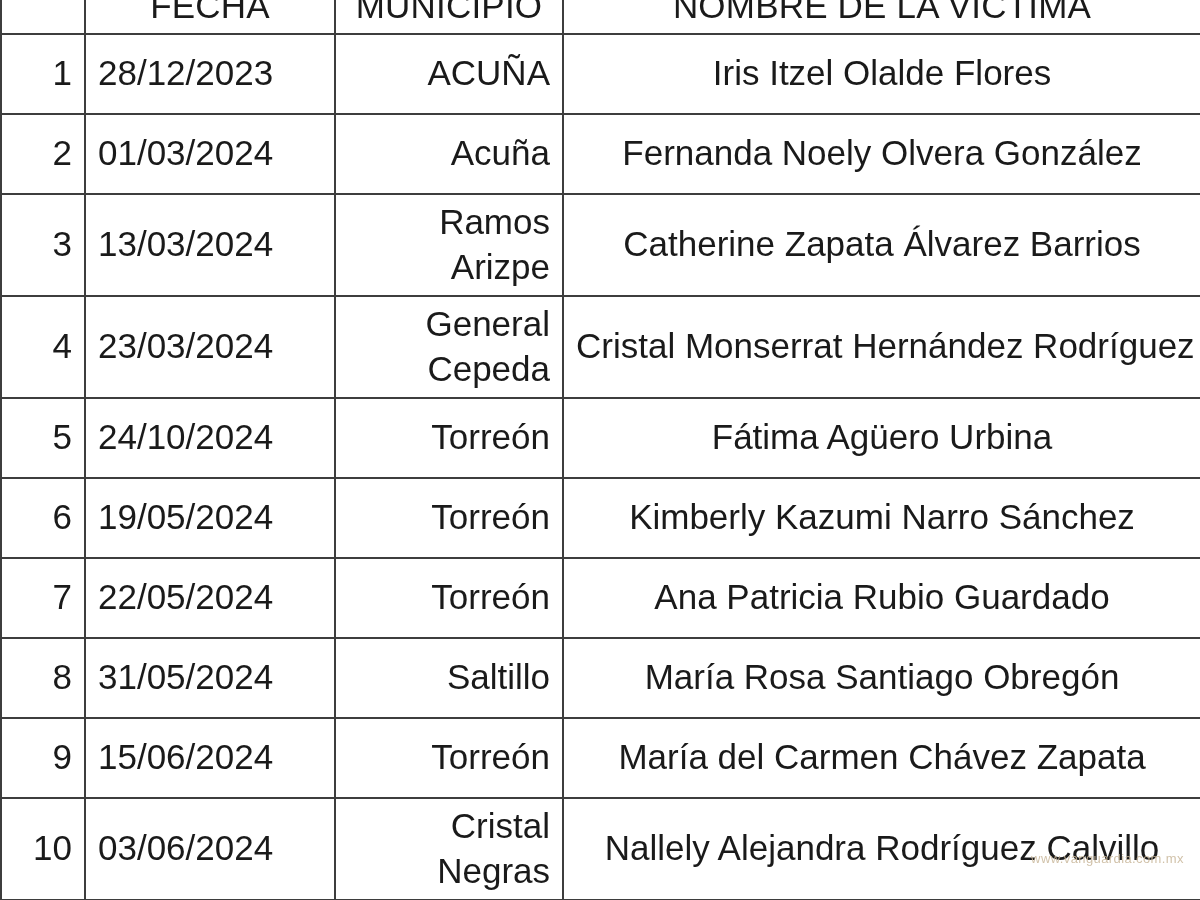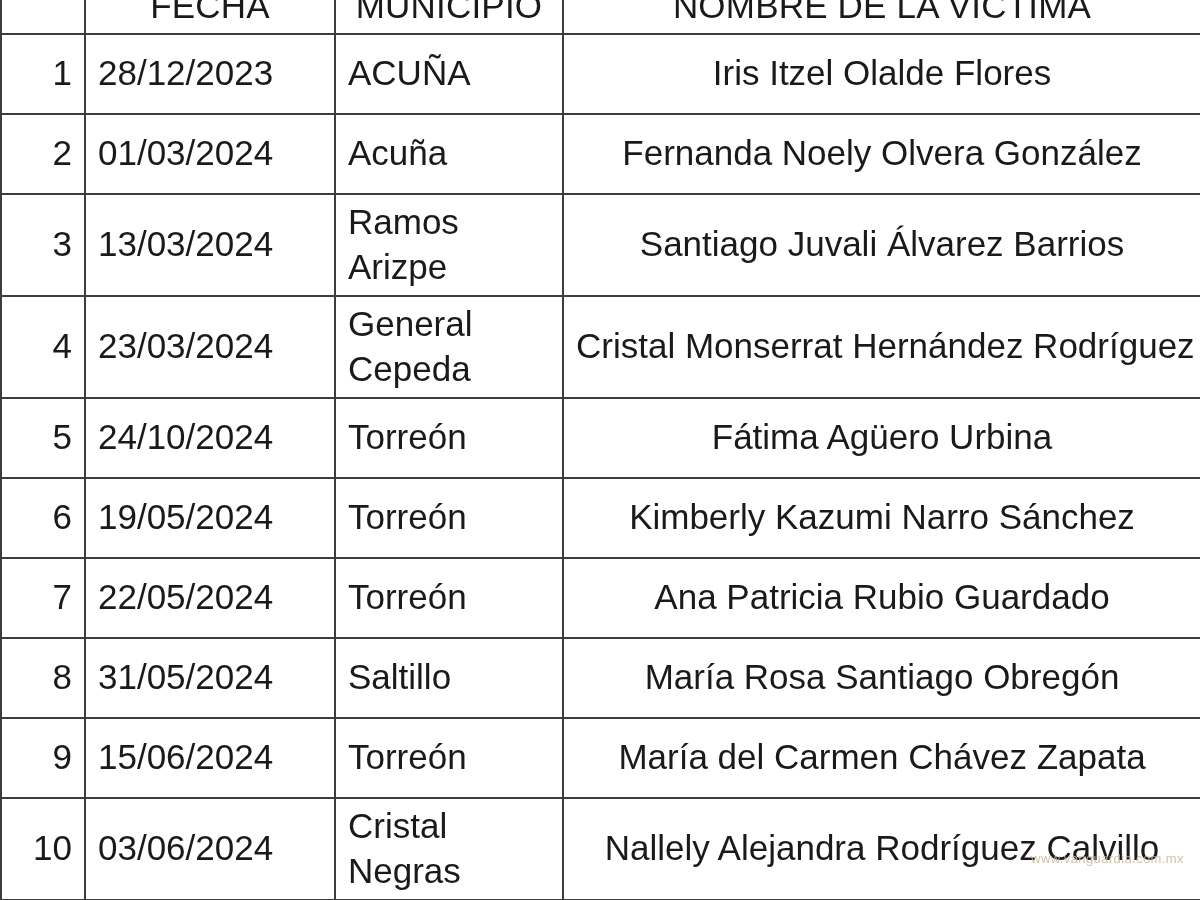--- a/index.html
+++ b/index.html
@@ -58,21 +58,21 @@
 
   td.num {
     text-align: right;
     padding-right: 14px;
   }
   td.fecha {
     text-align: left;
     white-space: nowrap;
   }
   td.muni {
-    text-align: left;
+    text-align: right;
   }
   td.nombre {
     text-align: center;
     white-space: nowrap;
   }
 
   tr.row-tall td { height: 92px; }
   tr.row-std  td { height: 70px; }
 
   
@@ -124,21 +124,21 @@
         <td class="num">2</td>
         <td class="fecha">01/03/2024</td>
         <td class="muni">Acuña</td>
         <td class="nombre">Fernanda Noely Olvera González</td>
       </tr>
 
       <tr class="row-tall">
         <td class="num">3</td>
         <td class="fecha">13/03/2024</td>
         <td class="muni">Ramos Arizpe</td>
-        <td class="nombre">Santiago Juvali Álvarez Barrios</td>
+        <td class="nombre">Catherine Zapata Álvarez Barrios</td>
       </tr>
 
       <tr class="row-tall">
         <td class="num">4</td>
         <td class="fecha">23/03/2024</td>
         <td class="muni">General Cepeda</td>
         <td class="nombre">Cristal Monserrat Hernández Rodríguez</td>
       </tr>
 
       <tr class="row-std">

